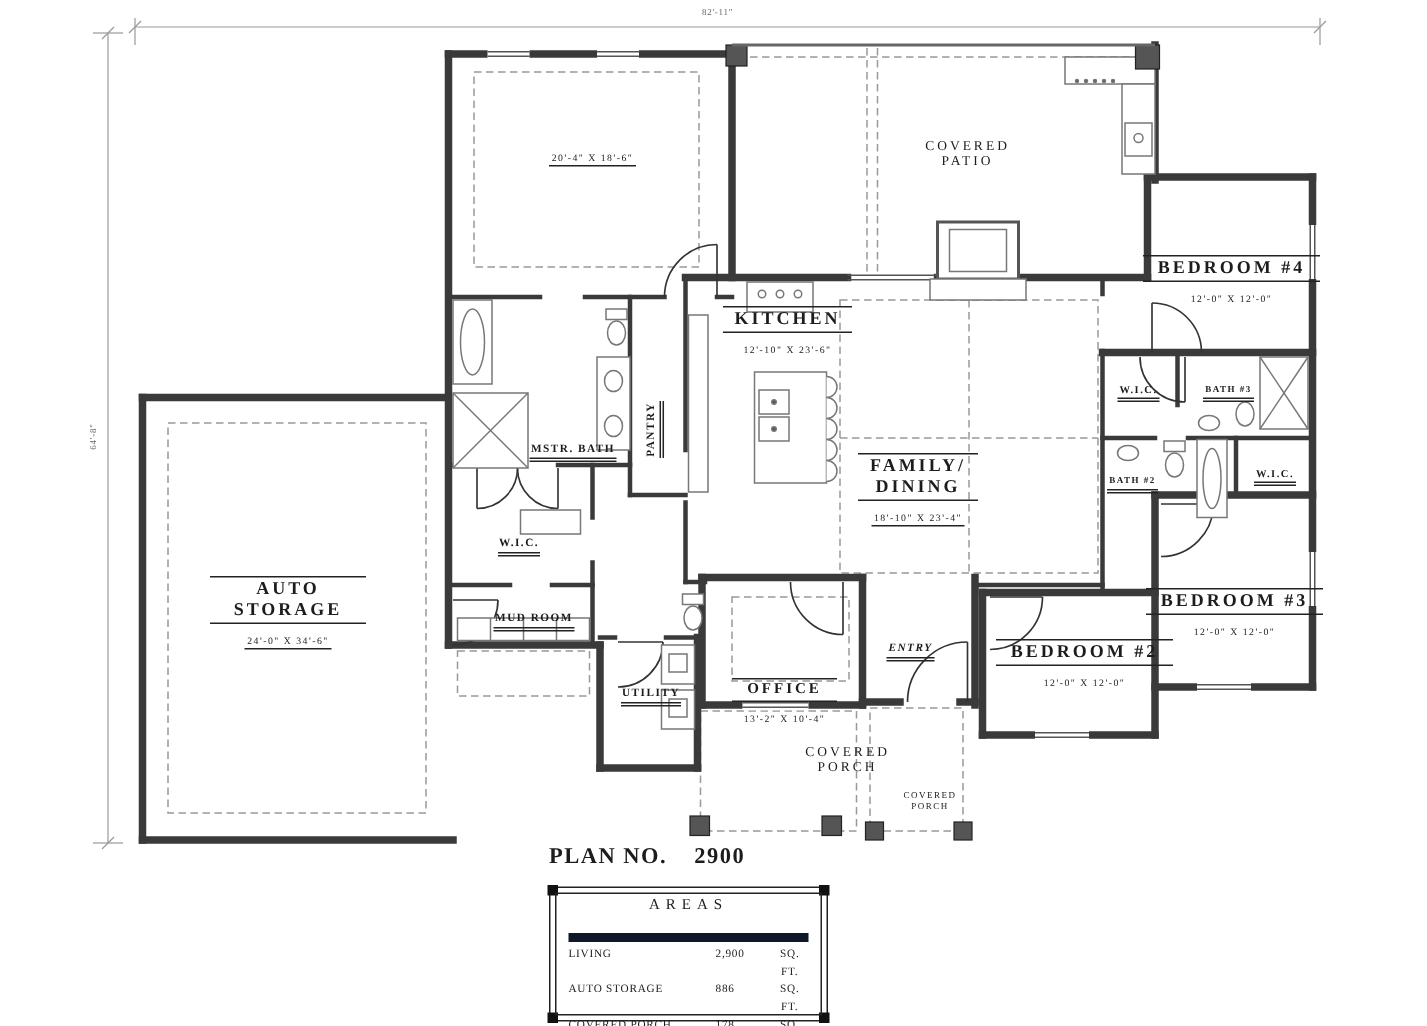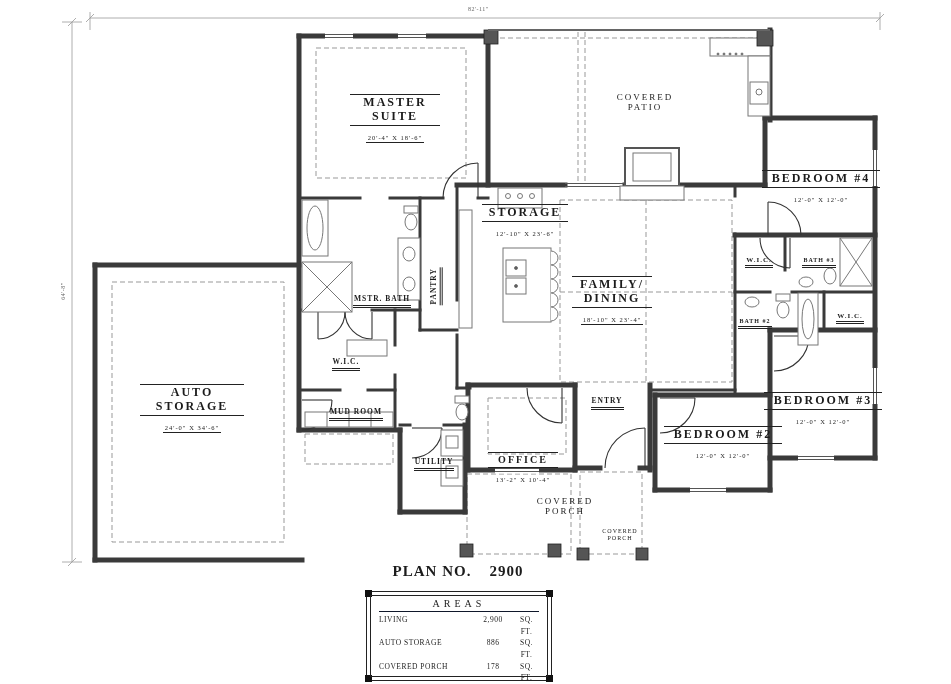--- a/index.html
+++ b/index.html
@@ -12,33 +12,33 @@
   .big .rd{font-size:6.5px;letter-spacing:1px;border-bottom:1px solid #222;
            display:inline-block;padding:0 2px 1px;}
   .big.nodimline .rd{border-bottom:none;}
   .small-lbl{font-size:7.5px;font-weight:bold;letter-spacing:1px;}
   .small-lbl .rn{display:inline-block;border-bottom:3px double #222;padding:0 1px 1px;}
   .plain-lbl{font-size:9px;letter-spacing:2px;}
   .tiny-lbl{font-size:6px;letter-spacing:1px;}
   .rot{transform:rotate(-90deg);}
   .dim-text{position:absolute;font-size:6px;color:#666;letter-spacing:0.5px;}
   #plan-title{position:absolute;left:366px;top:563px;width:184px;
-      display:flex;justify-content:center;gap:18px;
+      display:flex;justify-content:flex-start;gap:18px;
       font-size:15px;font-weight:bold;letter-spacing:1px;}
   
   #areas-box{position:absolute;left:366px;top:591px;width:184px;height:88px;
       border:1px solid #222;}
   #areas-inner{position:absolute;left:3px;top:3px;right:3px;bottom:3px;
       border:1px solid #222;padding:2px 8px 0;}
   .corner{position:absolute;width:7px;height:7px;background:#111;}
   #areas-title{text-align:center;font-size:10px;letter-spacing:4px;
-      border-bottom:1px solid #0f172a;padding-bottom:2px;margin-bottom:2px;}
+      border-bottom:6px solid #0f172a;padding-bottom:13px;margin-bottom:2px;}
   .arow{display:grid;grid-template-columns:1fr 32px 30px;
       font-size:7.5px;letter-spacing:0.5px;line-height:1.55;}
-  .arow .v{text-align:center;}
+  .arow .v{text-align:left;}
   .arow .u{padding-left:5px;text-align:center;}
 </style>
 </head>
 <body>
 
 <svg id="plan-canvas" width="951" height="684" viewBox="0 0 951 684">
 
   <g stroke="#999" stroke-width="0.8">
     <line x1="90" y1="18" x2="880" y2="18"></line>
     <line x1="86" y1="22" x2="94" y2="14"></line>
@@ -288,35 +288,34 @@
 
   <g stroke="#666" stroke-width="2">
     <line x1="488" y1="30" x2="770" y2="30"></line>
   </g>
 </svg>
 
 <div class="dim-text" style="left:468px;top:6px;">82'-11"</div>
 <div class="dim-text rot" style="left:54px;top:288px;">64'-8"</div>
 
 <div class="lbl big" style="left:350px;top:94px;width:90px;">
-  <div class="rn">MASTER SUITE</div>
   <div class="rd">20'-4" X 18'-6"</div>
 </div>
 <div class="lbl plain-lbl" style="left:605px;top:92px;width:80px;">
   <div>COVERED PATIO</div>
 </div>
 <div class="lbl big nodimline" style="left:762px;top:170px;width:118px;">
   <div class="rn">BEDROOM #4</div>
   <div class="rd">12'-0" X 12'-0"</div>
 </div>
 <div class="lbl big nodimline" style="left:482px;top:204px;width:86px;">
-  <div class="rn">STORAGE</div>
+  <div class="rn">KITCHEN</div>
   <div class="rd">12'-10" X 23'-6"</div>
 </div>
-<div class="lbl big" style="left:572px;top:276px;width:80px;">
+<div class="lbl big" style="left:572px;top:302px;width:80px;">
   <div class="rn">FAMILY/ DINING</div>
   <div class="rd">18'-10" X 23'-4"</div>
 </div>
 <div class="lbl big" style="left:140px;top:384px;width:104px;">
   <div class="rn">AUTO STORAGE</div>
   <div class="rd">24'-0" X 34'-6"</div>
 </div>
 <div class="lbl small-lbl" style="left:348px;top:258px;width:68px;margin-top:37px;">
   <span class="rn">MSTR. BATH</span>
 </div>
@@ -329,21 +328,21 @@
 <div class="lbl small-lbl" style="left:324px;top:408px;width:64px;">
   <span class="rn">MUD ROOM</span>
 </div>
 <div class="lbl small-lbl" style="left:406px;top:458px;width:56px;text-decoration:underline;">
   <span class="rn">UTILITY</span>
 </div>
 <div class="lbl big nodimline" style="left:488px;top:413px;width:70px;">
   <div class="rn" style="font-size:10px;margin-top:39px;">OFFICE</div>
   <div class="rd">13'-2" X 10'-4"</div>
 </div>
-<div class="lbl small-lbl" style="left:582px;top:397px;width:50px;">
+<div class="lbl small-lbl" style="left:582px;top:428px;width:50px;font-style:italic;">
   <span class="rn">ENTRY</span>
 </div>
 <div class="lbl big nodimline" style="left:664px;top:426px;width:118px;">
   <div class="rn">BEDROOM #2</div>
   <div class="rd">12'-0" X 12'-0"</div>
 </div>
 <div class="lbl big nodimline" style="left:764px;top:392px;width:118px;">
   <div class="rn">BEDROOM #3</div>
   <div class="rd">12'-0" X 12'-0"</div>
 </div>

